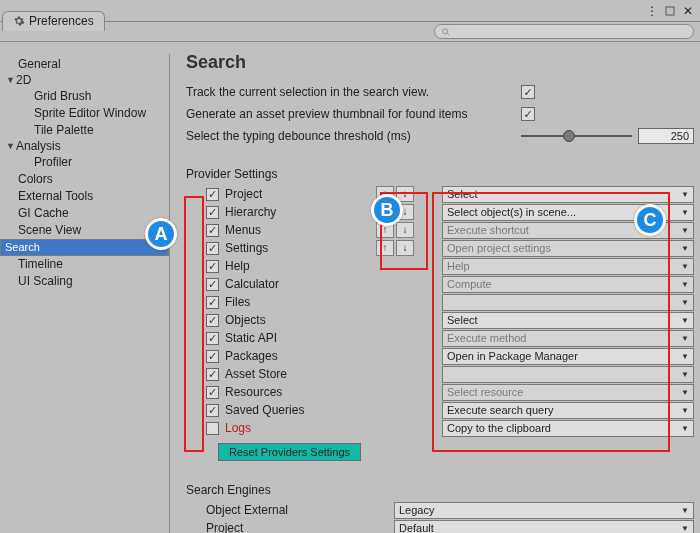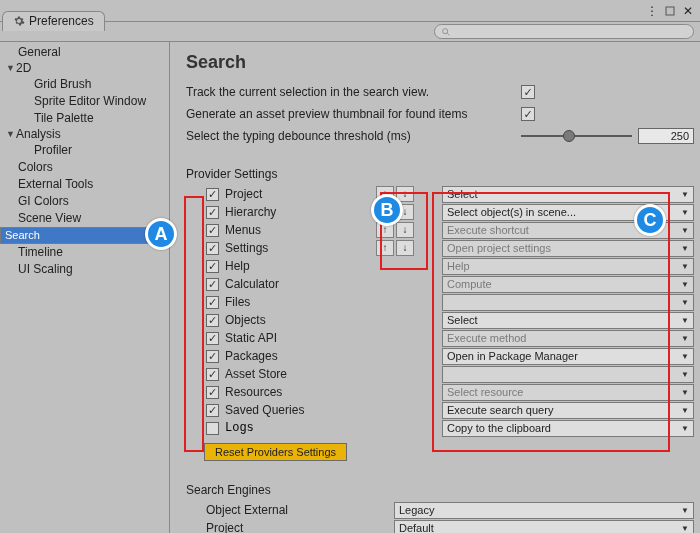--- a/index.html
+++ b/index.html
@@ -12,21 +12,21 @@
   .titlebar-right { margin-left: auto; display: flex; align-items: center; gap: 6px; padding-right: 6px; }
   .wi { width: 12px; height: 12px; display:flex; align-items:center; justify-content:center; }
 
   
   .topbar { height: 20px; background: #c0c0c0; border-bottom: 1px solid #888; display:flex; align-items:center; }
   .top-search { margin-left: auto; margin-right: 6px; width: 260px; height: 15px; background: #d2d2d2; border: 1px solid #8a8a8a; border-radius: 8px; display:flex; align-items:center; padding: 0 6px; }
   .top-search svg { width:10px; height:10px; opacity:.6; }
 
   
   .body { display:flex; height: calc(533px - 22px - 20px); }
-  .sidebar { width: 170px; background:#c0c0c0; border-right:1px solid #888; overflow:hidden; padding-top:2px; }
+  .sidebar { width: 170px; background:#c0c0c0; border-right:1px solid #888; overflow:hidden; padding-top:2px;margin-top:12px; }
   .side-item { padding: 1px 0 1px 18px; cursor: default; white-space:nowrap; line-height:15px; }
   .side-item.indent1 { padding-left: 34px; }
   .side-item.sel { background:#3f78c6; color:#fff; }
   .side-caret { padding-left: 6px; display:flex; align-items:center; gap:2px; line-height:15px; }
   .side-caret .car { width:8px; text-align:center; font-size:9px; color:#444; }
 
   .main { flex:1; padding: 4px 6px 6px 16px; overflow:auto; position:relative; }
   h1 { font-size: 18px; font-weight: 600; margin: 6px 0 10px 0; color:#333; }
 
   .row { display:flex; align-items:center; height:18px; margin-bottom:4px; }
@@ -45,23 +45,23 @@
   .prow { display:flex; align-items:center; height:18px; }
   .pcol-a { width:190px; display:flex; align-items:center; gap:6px; padding-left:20px;}
   .pcol-a .chk { width:13px; height:13px; }
   .pcol-b { width:44px; display:flex; gap:2px; }
   .arrowbtn { width:18px; height:16px; background:#ddd; border:1px solid #808080; display:flex; align-items:center; justify-content:center; font-size:10px; line-height:10px; }
   .pcol-gap { width:22px; }
   .pcol-c { flex:1; }
   .sel { display:flex; align-items:center; height:17px; background:#dedede; border:1px solid #7a7a7a; padding: 0 4px; font-size:11px; position:relative; }
   .sel.dis { color:#7a7a7a; background:#d4d4d4; }
   .sel .dd { position:absolute; right:4px; font-size:8px; color:#333; }
-  .plabel.dis { color:#000000;font-family:Liberation Mono, monospace; }
-
-  .reset-btn { margin: 6px 0 0 18px; padding: 2px 10px; border:1px solid #6a6a6a; background:#eab308; font-size:11px; display:inline-block;}
+  .plabel.dis { color:#b91c1c; }
+
+  .reset-btn { margin: 6px 0 0 32px; padding: 2px 10px; border:1px solid #6a6a6a; background:#14b8a6; font-size:11px; display:inline-block;}
 
   .engines { margin-top: 10px; }
   .erow { display:flex; align-items:center; height:18px; }
   .erow .elbl { width:208px; padding-left:20px; }
 
   
   .anno-red { position:absolute; border:2px solid #e02020; pointer-events:none; }
   .anno-circle { position:absolute; width:32px; height:32px; border-radius:50%; background:#1f8ae3; border:3px solid #fff; color:#fff; font-size:18px; font-weight:600; display:flex; align-items:center; justify-content:center; box-shadow:0 0 2px rgba(0,0,0,.4); pointer-events:none; }
 </style>
 </head>
@@ -107,21 +107,21 @@
       <div class="side-item indent1">Grid Brush</div>
       <div class="side-item indent1">Sprite Editor Window</div>
       <div class="side-item indent1">Tile Palette</div>
       <div class="side-caret">
         <span class="car">▼</span>
         <span>Analysis</span>
       </div>
       <div class="side-item indent1">Profiler</div>
       <div class="side-item">Colors</div>
       <div class="side-item">External Tools</div>
-      <div class="side-item">GI Colors</div>
+      <div class="side-item">GI Cache</div>
       <div class="side-item">Scene View</div>
       <div class="side-item sel">Search</div>
       <div class="side-item">Timeline</div>
       <div class="side-item">UI Scaling</div>
     </div>
 
   <div class="main">
     <h1>Search</h1>
 
     <div class="row">

